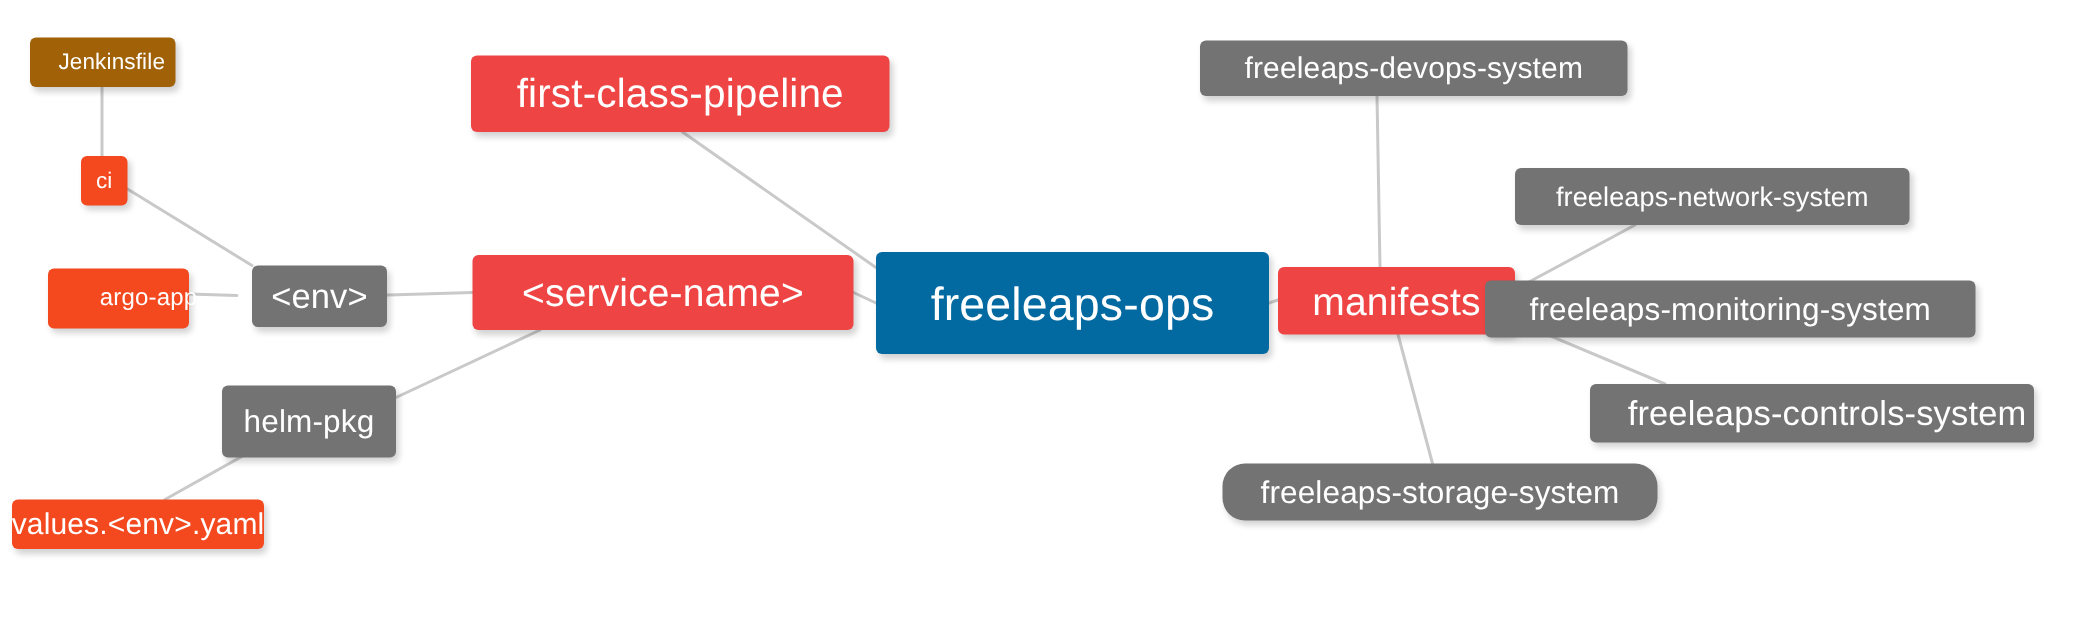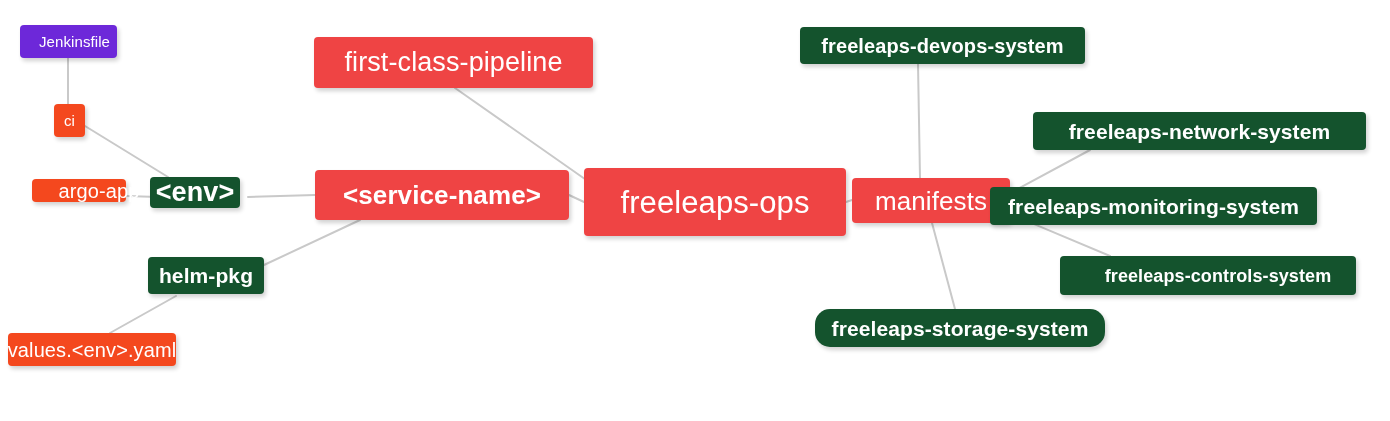--- a/index.html
+++ b/index.html
@@ -34,35 +34,34 @@
     justify-content: center;
     color: #ffffff;
     border-radius: 4px;
     white-space: nowrap;
     line-height: 1;
     box-shadow: 2px 3px 4px rgba(0,0,0,0.18);
     letter-spacing: 0.1px;
     z-index: 2;
   }
   .lvl-root {
-    background: #ef4444;
+    background: #0369a1;
     font-size: 31px;
   }
   .lvl-blue {
     background: #ef4444;
   }
   .lvl-green {
-    background: #14532d;
-    font-weight: bold;
+    background: #737373;
   }
   .lvl-red {
     background: #f4481e;
   }
   .lvl-orange {
-    background: #6d28d9;
+    background: #a16207;
     padding-left: 12px;
   }
 </style>
 </head>
 <body>
 
 <div id="mindmap-canvas">
 
   <svg id="edge-layer" viewBox="0 0 1390 421" width="1390" height="421" xmlns="http://www.w3.org/2000/svg">
       <line x1="584" y1="202" x2="569" y2="195" stroke="#c9c9c9" stroke-width="2" stroke-linecap="round"></line>
@@ -76,29 +75,29 @@
       <line x1="176" y1="296" x2="110" y2="333" stroke="#c9c9c9" stroke-width="2" stroke-linecap="round"></line>
       <line x1="920" y1="178" x2="918" y2="64" stroke="#c9c9c9" stroke-width="2" stroke-linecap="round"></line>
       <line x1="1010" y1="193" x2="1090" y2="150" stroke="#c9c9c9" stroke-width="2" stroke-linecap="round"></line>
       <line x1="1010" y1="205" x2="1051" y2="206" stroke="#c9c9c9" stroke-width="2" stroke-linecap="round"></line>
       <line x1="1010" y1="214" x2="1110" y2="256" stroke="#c9c9c9" stroke-width="2" stroke-linecap="round"></line>
       <line x1="932" y1="223" x2="955" y2="309" stroke="#c9c9c9" stroke-width="2" stroke-linecap="round"></line>
     </svg>
 
   <div id="node-layer">
       <div class="mm-node lvl-root" style="left: 584px; top: 168px; width: 262px; height: 68px; font-size: 31px;">freeleaps-ops</div>
-      <div class="mm-node lvl-blue" style="left: 315px; top: 170px; width: 254px; height: 50px; font-size: 26px; font-weight: bold;">&lt;service-name&gt;</div>
+      <div class="mm-node lvl-blue" style="left: 315px; top: 170px; width: 254px; height: 50px; font-size: 26px;">&lt;service-name&gt;</div>
       <div class="mm-node lvl-blue" style="left: 314px; top: 37px; width: 279px; height: 51px; font-size: 27px;">first-class-pipeline</div>
       <div class="mm-node lvl-blue" style="left: 852px; top: 178px; width: 158px; height: 45px; font-size: 26px;">manifests</div>
-      <div class="mm-node lvl-green" style="left: 150px; top: 177px; width: 90px; height: 31px; font-size: 27px;">&lt;env&gt;</div>
-      <div class="mm-node lvl-green" style="left: 148px; top: 257px; width: 116px; height: 37px; font-size: 21px;">helm-pkg</div>
+      <div class="mm-node lvl-green" style="left: 168px; top: 177px; width: 90px; height: 41px; font-size: 23px;">&lt;env&gt;</div>
+      <div class="mm-node lvl-green" style="left: 148px; top: 257px; width: 116px; height: 48px; font-size: 21px;">helm-pkg</div>
       <div class="mm-node lvl-red" style="left: 54px; top: 104px; width: 31px; height: 33px; font-size: 15px; text-align: right;">ci</div>
       <div class="mm-node lvl-orange" style="left: 20px; top: 25px; width: 97px; height: 33px; font-size: 15px;">Jenkinsfile</div>
-      <div class="mm-node lvl-red" style="left: 32px; top: 179px; width: 94px; height: 23px; font-size: 20px; padding-left: 40px;">argo-app</div>
+      <div class="mm-node lvl-red" style="left: 32px; top: 179px; width: 94px; height: 40px; font-size: 16px; padding-left: 40px;">argo-app</div>
       <div class="mm-node lvl-red" style="left: 8px; top: 333px; width: 168px; height: 33px; font-size: 20px;">values.&lt;env&gt;.yaml</div>
       <div class="mm-node lvl-green" style="left: 800px; top: 27px; width: 285px; height: 37px; font-size: 20px;">freeleaps-devops-system</div>
-      <div class="mm-node lvl-green" style="left: 1033px; top: 112px; width: 333px; height: 38px; font-size: 21px;">freeleaps-network-system</div>
+      <div class="mm-node lvl-green" style="left: 1010px; top: 112px; width: 263px; height: 38px; font-size: 18px;">freeleaps-network-system</div>
       <div class="mm-node lvl-green" style="left: 990px; top: 187px; width: 327px; height: 38px; font-size: 21px;">freeleaps-monitoring-system</div>
-      <div class="mm-node lvl-green" style="left: 1060px; top: 256px; width: 296px; height: 39px; font-size: 18px; padding-left: 20px;">freeleaps-controls-system</div>
+      <div class="mm-node lvl-green" style="left: 1060px; top: 256px; width: 296px; height: 39px; font-size: 23px; padding-left: 20px;">freeleaps-controls-system</div>
       <div class="mm-node lvl-green" style="left: 815px; top: 309px; width: 290px; height: 38px; font-size: 21px; border-radius: 15px;">freeleaps-storage-system</div>
     </div>
 
 </div>
 
 </body></html>

